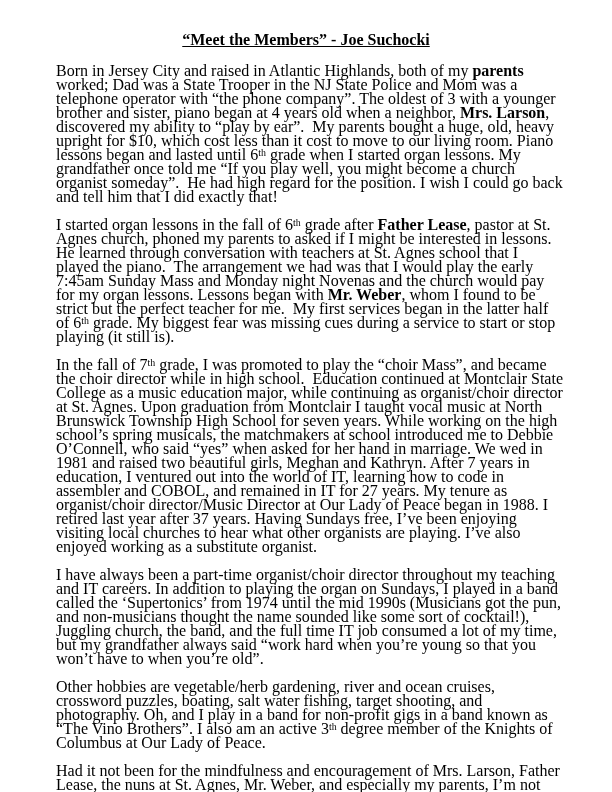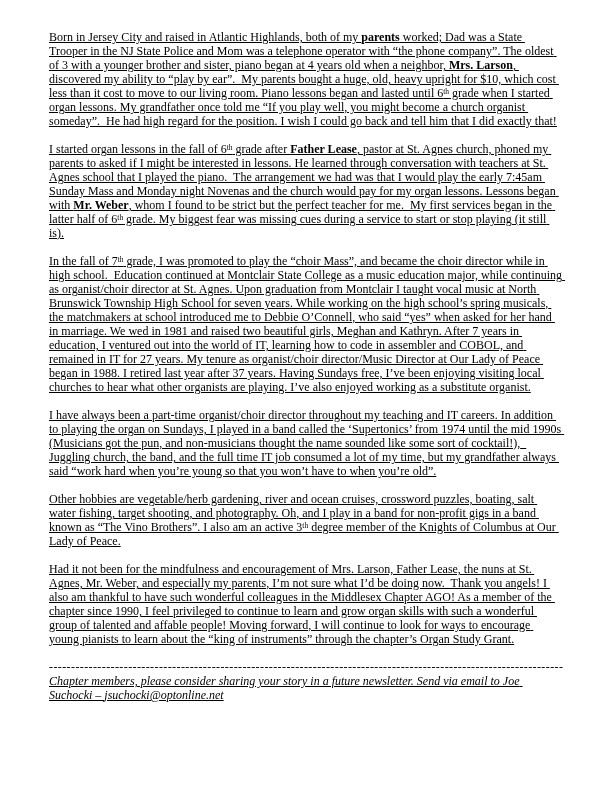--- a/index.html
+++ b/index.html
@@ -21,26 +21,25 @@
   }
   .doc-title {
     font-size: 16px;
     line-height: 19px;
     font-weight: bold;
     text-decoration: underline;
     text-align: center;
     margin: 0 0 15px 0;
   }
   .para {
-    font-size: 12px;
+    font-size: 16px;
     line-height: 14px;
-    margin: 0 0 14px 0;
+    margin: 0 0 14px 7px;
     text-align: left;
     white-space: pre-wrap;
-    text-decoration: underline;
   }
   .para .b { font-weight: bold; }
   .para .i, .footer-note .i { font-style: italic; }
   .para sup, sup.s {
     font-size: 0.62em;
     line-height: 0;
     position: relative;
     top: -0.45em;
     vertical-align: baseline;
   }
@@ -54,20 +53,21 @@
     letter-spacing: 0.4px;
   }
   .footer-note {
     margin-top: 0;
   }
 </style>
 </head>
 <body>
 
 <div class="page">
+  <h1 class="doc-title">“Meet the Members” - Joe Suchocki</h1>
 
   <p class="para"><span>Born in Jersey City and raised in Atlantic Highlands, both of my </span><span class="b">parents</span><span> worked; Dad was a State Trooper in the NJ State Police and Mom was a telephone operator with “the phone company”. The oldest of 3 with a younger brother and sister, piano began at 4 years old when a neighbor, </span><span class="b">Mrs. Larson</span><span>, discovered my ability to “play by ear”.  My parents bought a huge, old, heavy upright for $10, which cost less than it cost to move to our living room. Piano lessons began and lasted until 6</span><sup class="s">th</sup><span> grade when I started organ lessons. My grandfather once told me “If you play well, you might become a church organist someday”.  He had high regard for the position. I wish I could go back and tell him that I did exactly that!</span></p>
   <p class="para"><span>I started organ lessons in the fall of 6</span><sup class="s">th</sup><span> grade after </span><span class="b">Father Lease</span><span>, pastor at St. Agnes church, phoned my parents to asked if I might be interested in lessons. He learned through conversation with teachers at St. Agnes school that I played the piano.  The arrangement we had was that I would play the early 7:45am Sunday Mass and Monday night Novenas and the church would pay for my organ lessons. Lessons began with </span><span class="b">Mr. Weber</span><span>, whom I found to be strict but the perfect teacher for me.  My first services began in the latter half of 6</span><sup class="s">th</sup><span> grade. My biggest fear was missing cues during a service to start or stop playing (it still is).</span></p>
   <p class="para"><span>In the fall of 7</span><sup class="s">th</sup><span> grade, I was promoted to play the “choir Mass”, and became the choir director while in high school.  Education continued at Montclair State College as a music education major, while continuing as organist/choir director at St. Agnes. Upon graduation from Montclair I taught vocal music at North Brunswick Township High School for seven years. While working on the high school’s spring musicals, the matchmakers at school introduced me to Debbie O’Connell, who said “yes” when asked for her hand in marriage. We wed in 1981 and raised two beautiful girls, Meghan and Kathryn. After 7 years in education, I ventured out into the world of IT, learning how to code in assembler and COBOL, and remained in IT for 27 years. My tenure as organist/choir director/Music Director at Our Lady of Peace began in 1988. I retired last year after 37 years. Having Sundays free, I’ve been enjoying visiting local churches to hear what other organists are playing. I’ve also enjoyed working as a substitute organist.</span></p>
   <p class="para"><span>I have always been a part-time organist/choir director throughout my teaching and IT careers. In addition to playing the organ on Sundays, I played in a band called the ‘Supertonics’ from 1974 until the mid 1990s (Musicians got the pun, and non-musicians thought the name sounded like some sort of cocktail!),  Juggling church, the band, and the full time IT job consumed a lot of my time, but my grandfather always said “work hard when you’re young so that you won’t have to when you’re old”.</span></p>
   <p class="para"><span>Other hobbies are vegetable/herb gardening, river and ocean cruises, crossword puzzles, boating, salt water fishing, target shooting, and photography. Oh, and I play in a band for non-profit gigs in a band known as “The Vino Brothers”. I also am an active 3</span><sup class="s">th</sup><span> degree member of the Knights of Columbus at Our Lady of Peace.</span></p>
   <p class="para"><span>Had it not been for the mindfulness and encouragement of Mrs. Larson, Father Lease, the nuns at St. Agnes, Mr. Weber, and especially my parents, I’m not sure what I’d be doing now.  Thank you angels! I also am thankful to have such wonderful colleagues in the Middlesex Chapter AGO! As a member of the chapter since 1990, I feel privileged to continue to learn and grow organ skills with such a wonderful group of talented and affable people! Moving forward, I will continue to look for ways to encourage young pianists to learn about the “king of instruments” through the chapter’s Organ Study Grant.</span></p>
 
   <div class="divider">------------------------------------------------------------------------------------------------------------------------------------------------------</div>
   <p class="para footer-note"><span class="i">Chapter members, please consider sharing your story in a future newsletter. Send via email to Joe Suchocki – </span><span class="i">jsuchocki@optonline.net</span></p>

